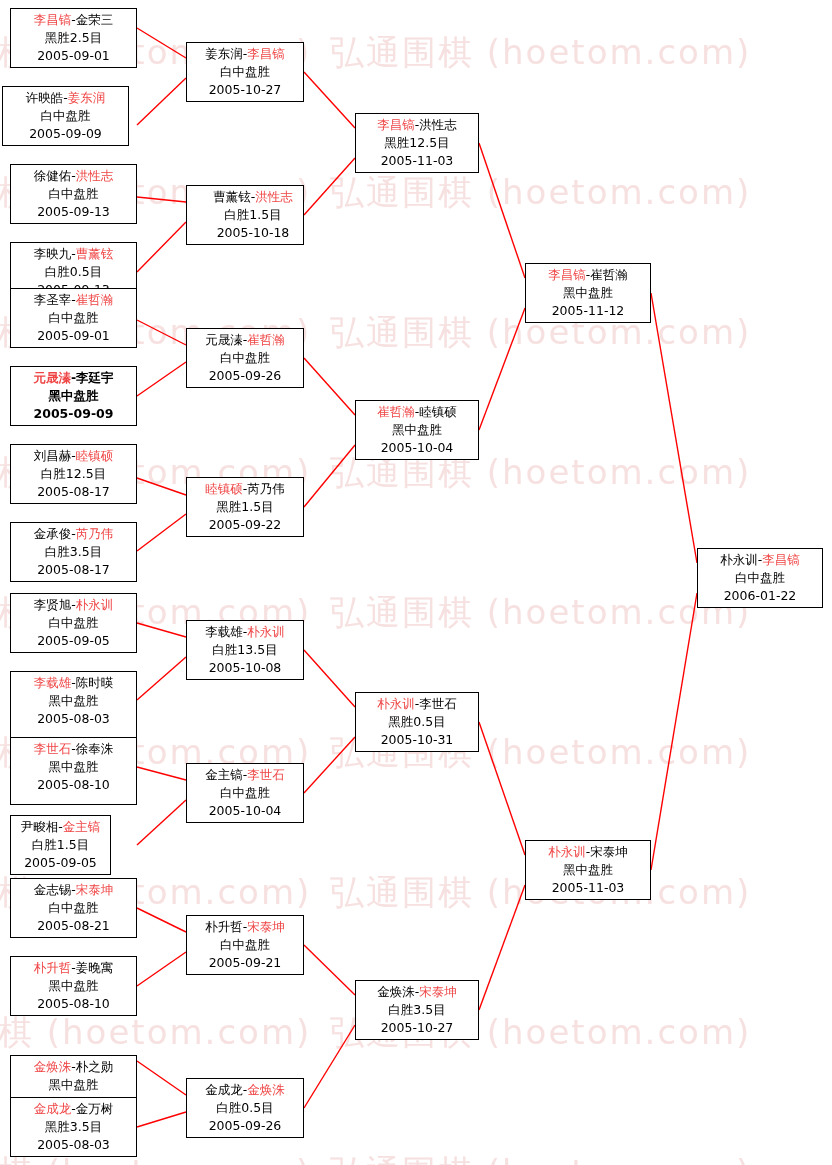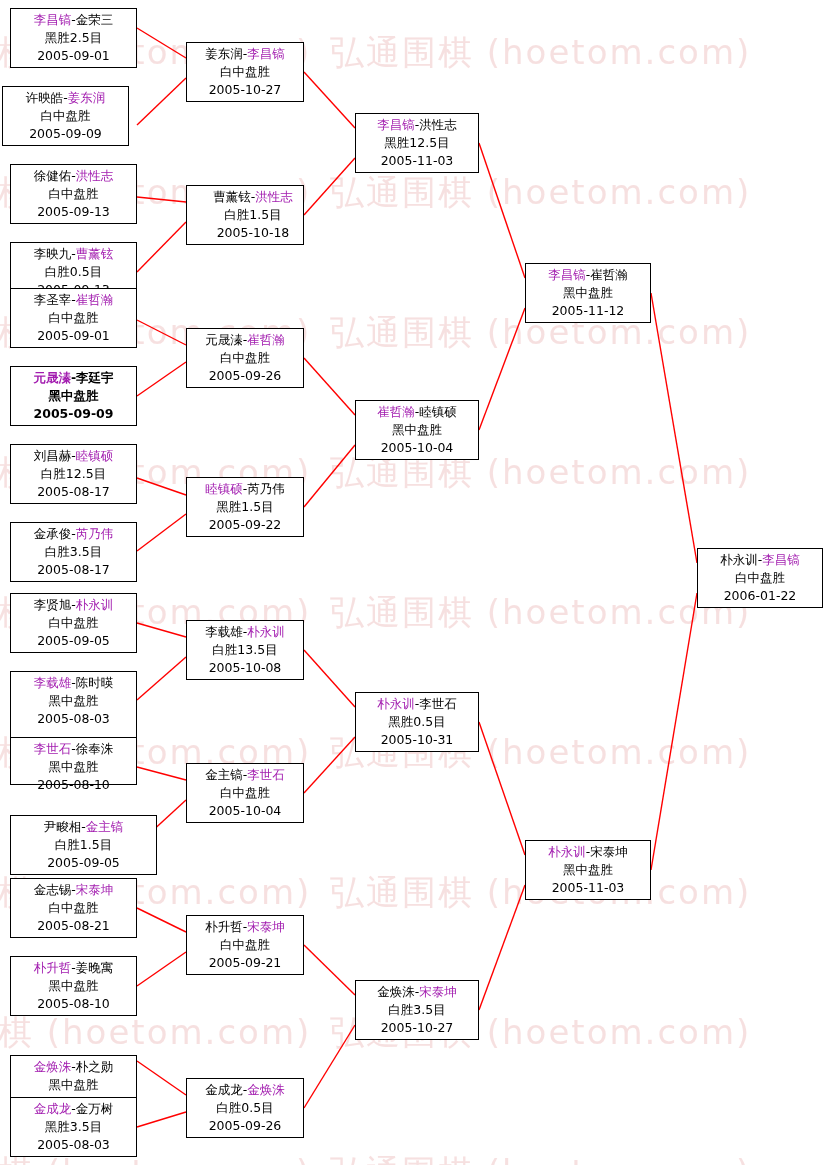--- a/index.html
+++ b/index.html
@@ -51,21 +51,21 @@
     color: #000000;
     z-index: 2;
     padding-top: 2px;
     padding-bottom: 2px;
     font-family: "DejaVu Sans", "Liberation Sans", sans-serif;
   }
   .node .ln {
     display: block;
     white-space: nowrap;
   }
-  .r { color: #a21caf; }
+  .r { color: #ef4444; }
   .k { color: #000000; }
 </style>
 </head>
 <body>
 
 <div id="board">
 
   <div id="watermark">
       <div class="wm-row" style="left: -110px; top: 30px; color: rgb(240, 200, 200);">弘通围棋 (hoetom.com)</div>
       <div class="wm-row" style="left: 330px; top: 30px; color: rgb(240, 200, 200);">弘通围棋 (hoetom.com)</div>
@@ -164,26 +164,26 @@
       <div class="node" style="left: 10px; top: 593px; width: 127px; height: 60px; border-color: rgb(0, 0, 0);">
         <span class="ln"><span class="k">李贤旭</span><span class="k">-</span><span class="r">朴永训</span></span>
         <span class="ln k">白中盘胜</span>
         <span class="ln k">2005-09-05</span>
       </div>
       <div class="node" style="left: 10px; top: 671px; width: 127px; height: 76px; border-color: rgb(0, 0, 0);">
         <span class="ln"><span class="r">李载雄</span><span class="k">-</span><span class="k">陈时暎</span></span>
         <span class="ln k">黑中盘胜</span>
         <span class="ln k">2005-08-03</span>
       </div>
-      <div class="node" style="left: 10px; top: 737px; width: 127px; height: 48px; border-color: rgb(0, 0, 0);">
+      <div class="node" style="left: 10px; top: 737px; width: 127px; height: 68px; border-color: rgb(0, 0, 0);">
         <span class="ln"><span class="r">李世石</span><span class="k">-</span><span class="k">徐奉洙</span></span>
         <span class="ln k">黑中盘胜</span>
         <span class="ln k">2005-08-10</span>
       </div>
-      <div class="node" style="left: 10px; top: 815px; width: 147px; height: 60px; border-color: rgb(0, 0, 0);">
+      <div class="node" style="left: 10px; top: 815px; width: 101px; height: 60px; border-color: rgb(0, 0, 0);">
         <span class="ln"><span class="k">尹畯相</span><span class="k">-</span><span class="r">金主镐</span></span>
         <span class="ln k">白胜1.5目</span>
         <span class="ln k">2005-09-05</span>
       </div>
       <div class="node" style="left: 10px; top: 878px; width: 127px; height: 60px; border-color: rgb(0, 0, 0);">
         <span class="ln"><span class="k">金志锡</span><span class="k">-</span><span class="r">宋泰坤</span></span>
         <span class="ln k">白中盘胜</span>
         <span class="ln k">2005-08-21</span>
       </div>
       <div class="node" style="left: 10px; top: 956px; width: 127px; height: 60px; border-color: rgb(0, 0, 0);">

